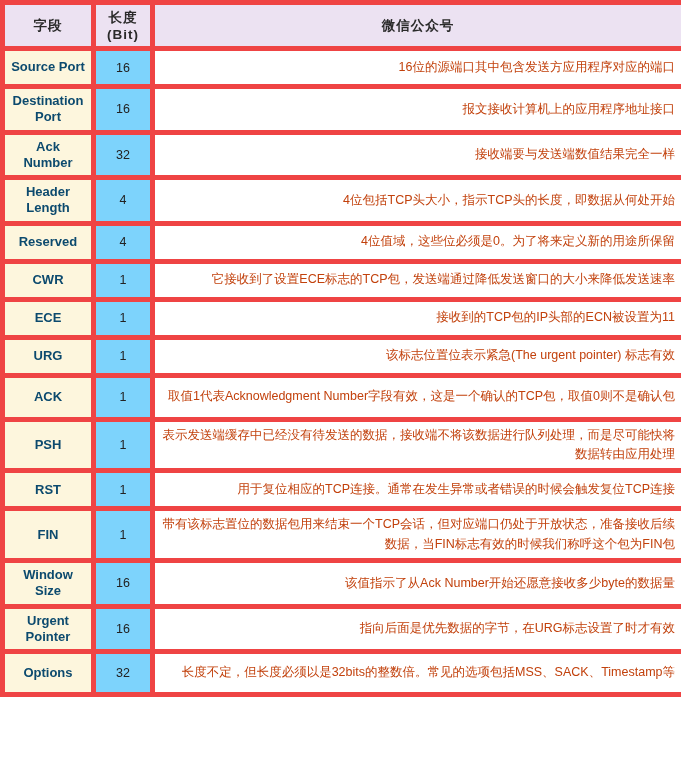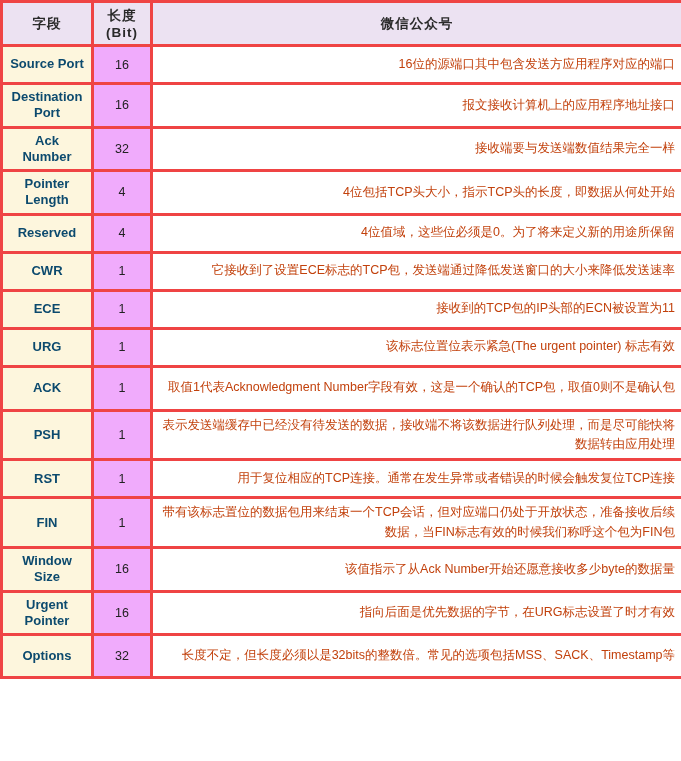--- a/index.html
+++ b/index.html
@@ -10,21 +10,21 @@
   body {
     width: 681px;
     font-family: "Liberation Sans", sans-serif;
   }
   #tcp-table {
     border-collapse: collapse;
     width: 681px;
     table-layout: fixed;
   }
   #tcp-table th, #tcp-table td {
-    border: 3px solid #ef4444;
+    border: 5px solid #ef4444;
     vertical-align: middle;
     padding: 4px 6px;
     box-sizing: border-box;
   }
   thead th {
     background: #ece2f2;
     color: #2a2a2a;
     font-size: 13.5px;
     font-weight: bold;
     text-align: center;
@@ -37,21 +37,21 @@
 
   td.field {
     background: #fdf6dd;
     color: #0c4a6e;
     font-size: 13px;
     font-weight: bold;
     text-align: center;
     line-height: 1.25;
   }
   td.len {
-    background: #f0abfc;
+    background: #7dd3fc;
     color: #222;
     font-size: 12.5px;
     text-align: center;
   }
   td.desc {
     background: #ffffff;
     color: #c2410c;
     font-size: 12.5px;
     text-align: right;
     line-height: 1.55;
@@ -115,21 +115,21 @@
       <td class="field">Destination Port</td>
       <td class="len">16</td>
       <td class="desc">报文接收计算机上的应用程序地址接口</td>
     </tr>
     <tr class="r-h">
       <td class="field">Ack Number</td>
       <td class="len">32</td>
       <td class="desc">接收端要与发送端数值结果完全一样</td>
     </tr>
     <tr class="r-h">
-      <td class="field">Pointer Length</td>
+      <td class="field">Header Length</td>
       <td class="len">4</td>
       <td class="desc">4位包括TCP头大小，指示TCP头的长度，即数据从何处开始</td>
     </tr>
     <tr class="r-h">
       <td class="field">Reserved</td>
       <td class="len">4</td>
       <td class="desc">4位值域，这些位必须是0。为了将来定义新的用途所保留</td>
     </tr>
     <tr class="r-h">
       <td class="field">CWR</td>

